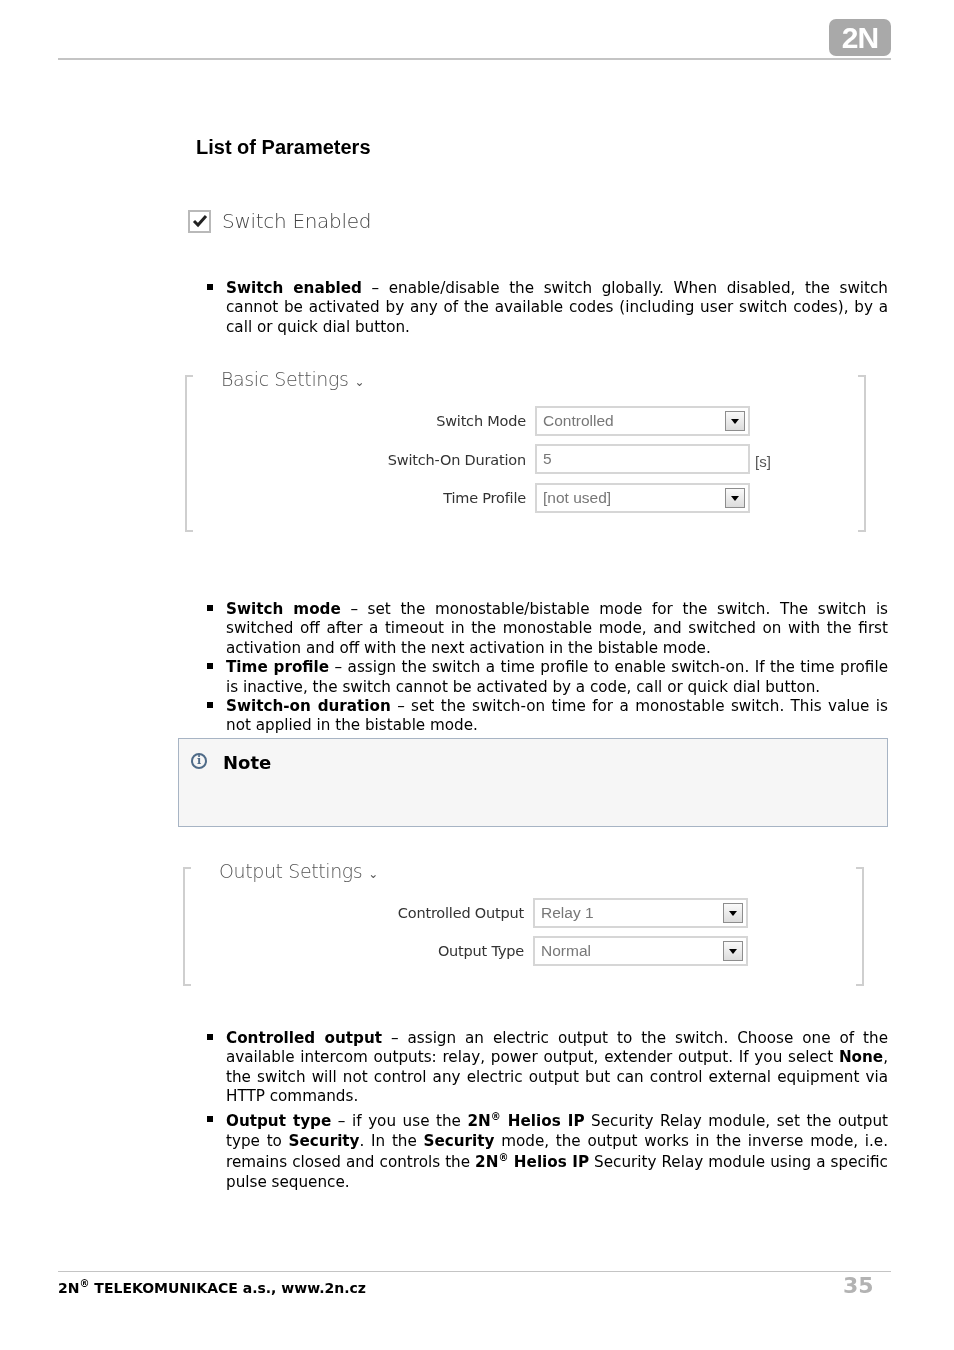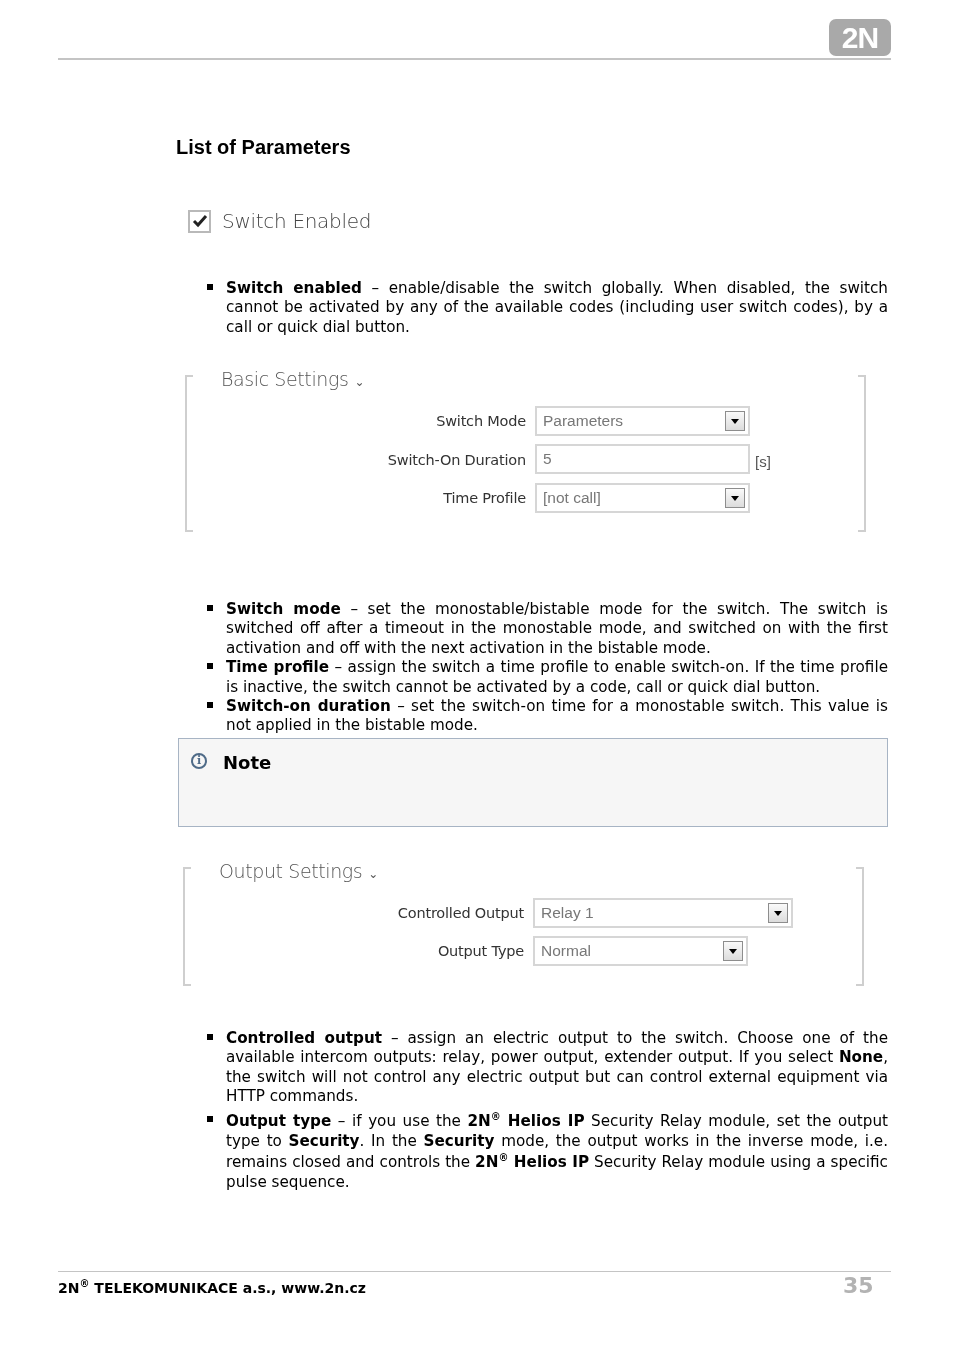--- a/index.html
+++ b/index.html
@@ -3,21 +3,21 @@
 <meta charset="utf-8">
 <style>
   html, body { margin:0; padding:0; background:#ffffff; }
   body { width:954px; height:1350px; position:relative; overflow:hidden;
          font-family:"DejaVu Sans", "Liberation Sans", sans-serif; color:#000; }
   .abs { position:absolute; }
   .hdr-line { left:58px; top:58px; width:833px; height:2px; background:#c4c4c4; }
   .logo { left:829px; top:19px; width:62px; height:37px; background:#a9a9a9; border-radius:7px;
           color:#fff; font-family:"Liberation Sans", sans-serif; font-weight:bold; font-size:30px;
           line-height:37px; text-align:center; letter-spacing:-1px; }
-  .page-title { left:176px; top:136px; font-family:"Liberation Sans", sans-serif; font-weight:bold; font-size:20px; }
+  .page-title { left:196px; top:136px; font-family:"Liberation Sans", sans-serif; font-weight:bold; font-size:20px; }
   .ui-font { font-family:"DejaVu Sans", sans-serif; }
   .cb-row { left:188px; top:209px; display:flex; align-items:center; }
   .checkbox { width:20px; height:20px; border:2px solid #b9b9b9; box-sizing:border-box; width:23px; height:23px;
               display:flex; align-items:center; justify-content:center; background:#fff; }
   .cb-label { margin-left:11px; font-size:20px; color:#444; font-weight:300; letter-spacing:-0.3px; }
   ul.bullets { list-style:none; margin:0; padding:0; }
   ul.bullets li { position:relative; padding-left:0; font-size:15.2px; line-height:19.4px; text-align:justify; }
   ul.bullets li::before { content:""; position:absolute; left:-19px; top:5px; width:6px; height:6px; background:#000; }
   .txt-block { left:226px; width:662px; }
   b { font-weight:bold; }
@@ -69,35 +69,35 @@
   <div class="bracket" style="left:0; top:0;"></div>
   <div class="bracket" style="left:0; bottom:0;"></div>
   <div class="bracket" style="right:0; top:0;"></div>
   <div class="bracket" style="right:0; bottom:0;"></div>
   <div class="sec-title ui-font" style="left:36px; top:-7px;">
     <span>Basic Settings</span><span class="chev">⌄</span>
   </div>
 
   <div class="frm-label ui-font" style="right:340px; top:38px;">Switch Mode</div>
   <div class="field" style="left:350px; top:31px; width:215px;">
-    <span>Parameters</span>
+    <span>Controlled</span>
     <div class="ddbtn">
         <i></i>
       </div>
   </div>
 
   <div class="frm-label ui-font" style="right:340px; top:77px;">Switch-On Duration</div>
   <div class="field" style="left:350px; top:69px; width:215px;">
     <span>5</span>
   </div>
   <div class="unit" style="left:570px; top:78px;">[s]</div>
 
   <div class="frm-label ui-font" style="right:340px; top:115px;">Time Profile</div>
   <div class="field" style="left:350px; top:108px; width:215px;">
-    <span>[not call]</span>
+    <span>[not used]</span>
     <div class="ddbtn">
         <i></i>
       </div>
   </div>
 </div>
 
 <div class="abs txt-block" style="top:572px;margin-top:28px;">
   <ul class="bullets">
     <li><b>Switch mode</b><span> – set the monostable/bistable mode for the switch. The switch is switched off after a timeout in the monostable mode, and switched on with the first activation and off with the next activation in the bistable mode.</span></li>
     <li><b>Time profile</b><span> – assign the switch a time profile to enable switch-on. If the time profile is inactive, the switch cannot be activated by a code, call or quick dial button.</span></li>
@@ -114,21 +114,21 @@
   <div class="panel" style="position:absolute; left:0; top:0; width:100%; height:100%; box-sizing:border-box;"></div>
   <div class="bracket" style="left:0; top:0;"></div>
   <div class="bracket" style="left:0; bottom:0;"></div>
   <div class="bracket" style="right:0; top:0;"></div>
   <div class="bracket" style="right:0; bottom:0;"></div>
   <div class="sec-title ui-font" style="left:36px; top:-7px;">
     <span>Output Settings</span><span class="chev">⌄</span>
   </div>
 
   <div class="frm-label ui-font" style="right:340px; top:38px;">Controlled Output</div>
-  <div class="field" style="left:350px; top:31px; width:260px;">
+  <div class="field" style="left:350px; top:31px; width:215px;">
     <span>Relay 1</span>
     <div class="ddbtn">
         <i></i>
       </div>
   </div>
 
   <div class="frm-label ui-font" style="right:340px; top:76px;">Output Type</div>
   <div class="field" style="left:350px; top:69px; width:215px;">
     <span>Normal</span>
     <div class="ddbtn">

